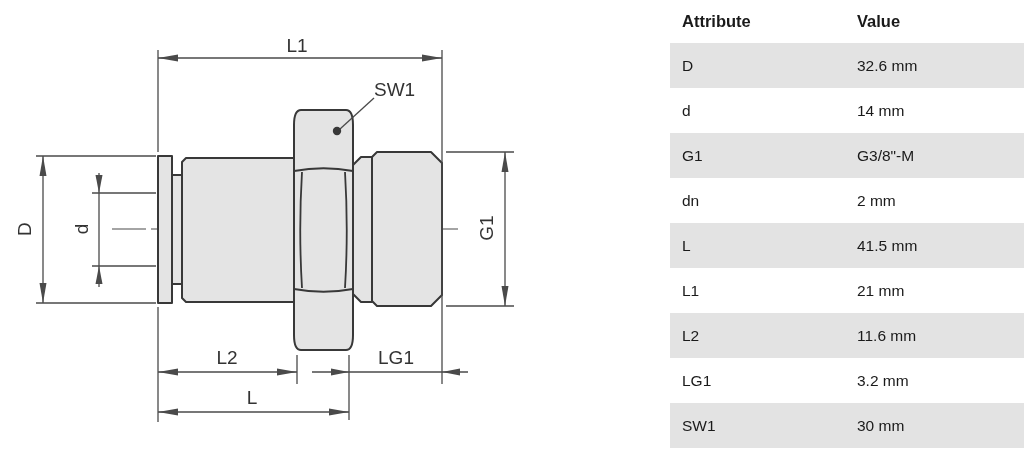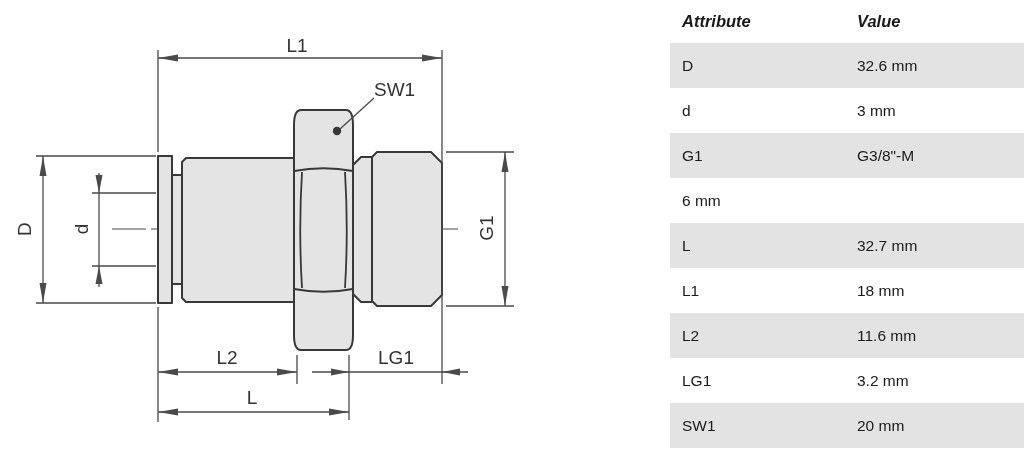--- a/index.html
+++ b/index.html
@@ -14,21 +14,21 @@
   .dim{stroke:#4a4a4a;stroke-width:1.3;fill:none;}
   .arrow{fill:#4a4a4a;stroke:none;}
   .center{stroke:#4a4a4a;stroke-width:1.1;stroke-dasharray:34 5 8 5;}
 
   #table-wrap{
     position:absolute;left:660px;top:0;width:364px;height:472px;
     color:#1a1a1a;
   }
   .thead{
     height:43px;display:flex;align-items:center;
-    padding-left:22px;font-weight:bold;font-size:16.5px;font-style:italic;
+    padding-left:22px;font-weight:bold;font-size:16.5px;
   }
   .thead .acol{width:175px;}
   .trow{
     height:45px;margin-left:10px;display:flex;align-items:center;
     padding-left:12px;font-size:15.5px;
   }
   .trow:nth-child(odd){background:#e3e3e3;}
   .trow .acol{width:175px;}
   #tbody .trow:nth-child(even){background:#ffffff;}
 </style>
@@ -108,43 +108,44 @@
     <span class="acol">Attribute</span>
     <span class="vcol">Value</span>
   </div>
   <div id="tbody">
     <div class="trow">
       <span class="acol">D</span>
       <span class="vcol">32.6 mm</span>
     </div>
     <div class="trow">
       <span class="acol">d</span>
-      <span class="vcol">3 mm</span>
+      <span class="vcol">14 mm</span>
     </div>
     <div class="trow">
       <span class="acol">G1</span>
       <span class="vcol">G3/8"-M</span>
     </div>
     <div class="trow">
-      <span class="vcol">6 mm</span>
+      <span class="acol">dn</span>
+      <span class="vcol">2 mm</span>
     </div>
     <div class="trow">
       <span class="acol">L</span>
-      <span class="vcol">32.7 mm</span>
+      <span class="vcol">41.5 mm</span>
     </div>
     <div class="trow">
       <span class="acol">L1</span>
-      <span class="vcol">18 mm</span>
+      <span class="vcol">21 mm</span>
     </div>
     <div class="trow">
       <span class="acol">L2</span>
       <span class="vcol">11.6 mm</span>
     </div>
     <div class="trow">
       <span class="acol">LG1</span>
       <span class="vcol">3.2 mm</span>
     </div>
     <div class="trow">
       <span class="acol">SW1</span>
-      <span class="vcol">20 mm</span>
+      <span class="vcol">30 mm</span>
     </div>
   </div>
 </div>
 
 </body></html>

